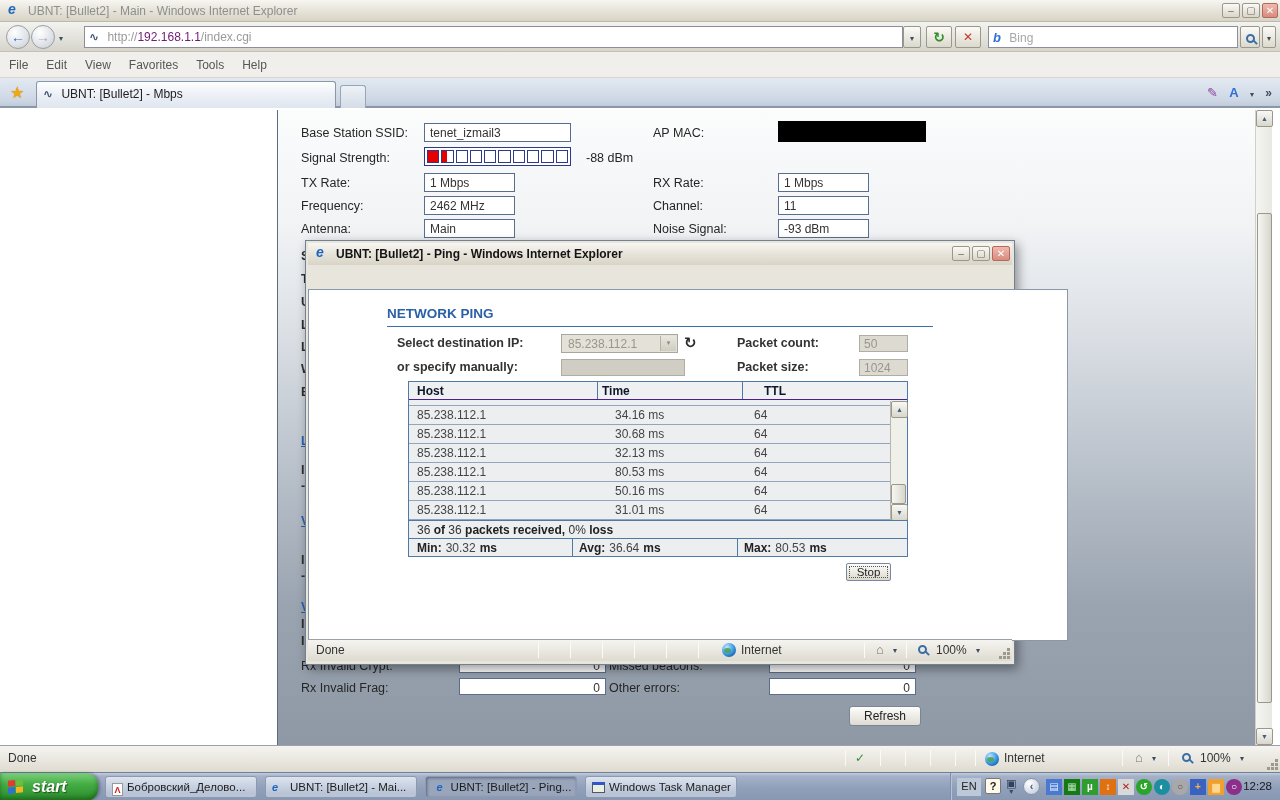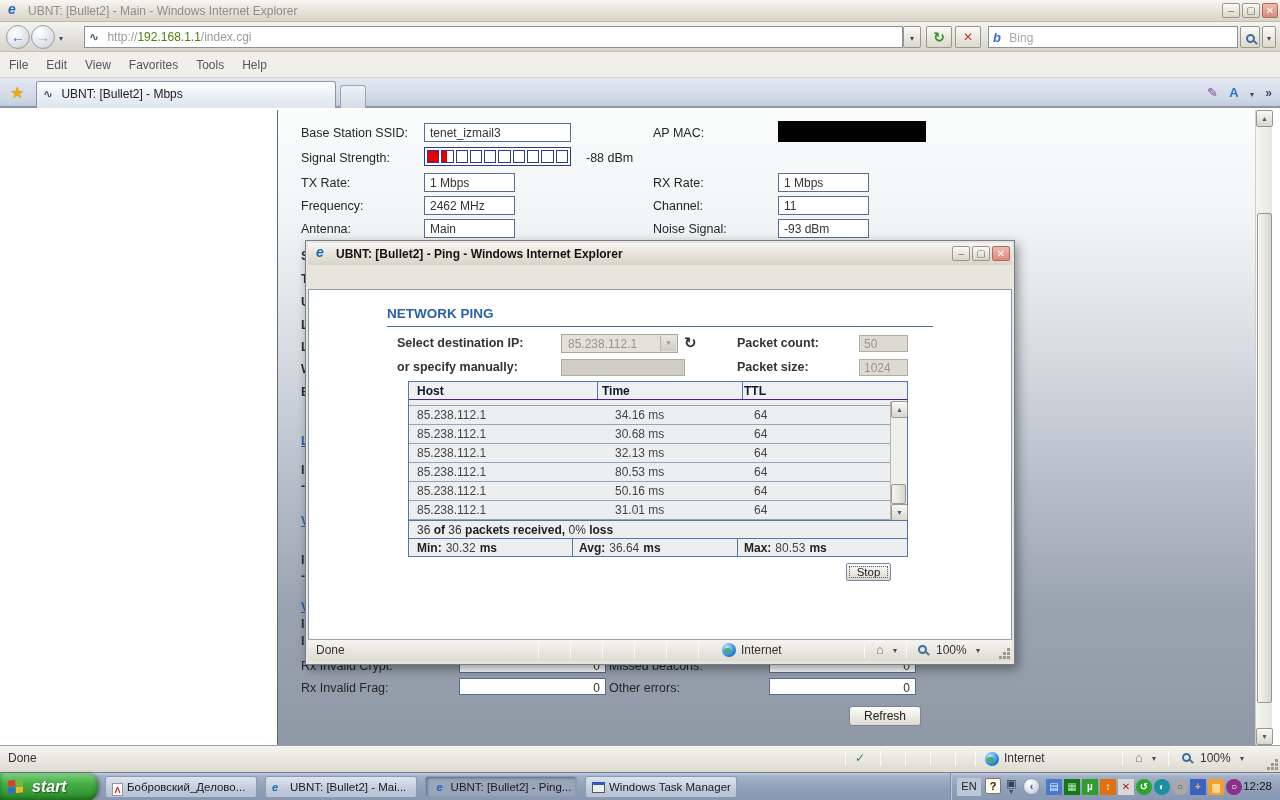--- a/index.html
+++ b/index.html
@@ -23,21 +23,21 @@
     background:linear-gradient(180deg,#f3f3ef 0%,#e2e1da 60%,#d6d4cb 100%);
     border-bottom:1px solid #c4c1b5; }
   .nav-circle { position:absolute; top:3px; width:24px; height:24px; border-radius:50%;
     border:1px solid #9aa0a8; background:radial-gradient(circle at 35% 30%,#ffffff,#d9dde2 70%,#b9bec6);
     text-align:center; line-height:22px; font-size:14px; font-weight:bold; }
   .nav-back { left:6px; color:#2f6fd6; }
   .nav-fwd { left:31px; color:#a9adb3; }
   .nav-chев { position:absolute; left:59px; top:12px; font-size:8px; color:#35506e; }
   .url-field { position:absolute; left:84px; top:4px; width:819px; height:22px; background:#fff;
     border:1px solid #8a8f99; padding:3px 4px 0 4px; white-space:nowrap; overflow:hidden; }
-  .url-gray { color:#9a9a9a; } .url-dark { color:#4d7c0f; }
+  .url-gray { color:#9a9a9a; } .url-dark { color:#701a75; }
   .sq-btn { position:absolute; top:4px; height:22px; text-align:center; line-height:20px;
     border:1px solid #9a978c; background:linear-gradient(180deg,#fbfaf6,#dcd9cd); border-radius:2px; }
   .refresh-glyph { color:#2f8f2f; font-weight:bold; font-size:14px; }
   .stop-glyph { color:#c23b2e; font-weight:bold; font-size:12px; }
   .search-box { position:absolute; left:988px; top:4px; width:250px; height:22px; background:#fff;
     border:1px solid #8a8f99; padding:3px 4px 0 4px; }
   .bing-b { font-weight:bold; font-style:italic; color:#2f6fd6; font-size:13px; margin-right:5px; }
   .placeholder { color:#a7a7a7; }
   .mag { display:inline-block; width:9px; height:9px; border:2px solid #3a6ea5; border-radius:50%;
     position:relative; top:2px; }
@@ -111,21 +111,21 @@
 
   
   #popup { position:absolute; left:305px; top:240px; width:710px; height:425px;
     background:#e8e5dc; border:1px solid #74808f; box-shadow:3px 4px 10px rgba(0,0,0,.4); z-index:10; }
   #popup .titlebar { left:2px; top:2px; width:704px; height:22px; border-bottom:none; }
   #popup .title-text { color:#141414; font-weight:bold; }
   .pop-addr { position:absolute; left:2px; top:24px; width:704px; height:24px; background:#e6e3da;
     border-bottom:1px solid #c6c3b8; }
   .pop-url { position:absolute; left:5px; top:3px; width:694px; height:19px; background:#f4f3ee;
     border:1px solid #b8b5aa; padding:2px 0 0 5px; white-space:nowrap; }
-  .pop-client { position:absolute; left:2px; top:48px; width:704px; height:352px;
+  .pop-client { position:absolute; left:2px; top:48px; width:760px; height:352px;
     border:1px solid #8a97a8; background:#fff; }
   .pop-status { left:2px; bottom:3px; width:704px; height:22px; }
 
   .ping-heading { position:absolute; left:78px; top:16px; color:#2a61a8; font-weight:bold;
     font-size:13.5px; }
   .ping-rule { position:absolute; left:78px; top:36px; width:546px; height:1px; background:#3a6ea5; }
   .plabel { position:absolute; font-weight:bold; color:#333; font-size:12.5px; }
   .dis-select { position:absolute; left:252px; top:44px; width:117px; height:19px; background:#e4e2d8;
     border:1px solid #aaa79c; color:#97978f; padding:2px 0 0 6px; font-size:12px; }
   .dis-select .arrow-box { position:absolute; right:1px; top:1px; width:16px; height:15px;
@@ -137,21 +137,21 @@
   .manual-inp { left:252px; top:69px; width:124px; background:#cfcdc4; }
   .cnt-inp { left:550px; top:45px; width:49px; }
   .siz-inp { left:550px; top:69px; width:49px; }
 
   .ptable { position:absolute; left:99px; top:91px; width:500px; border:1px solid #4f7aa8;
     background:#eceef0; font-size:12px; color:#444; }
   .pt-header { position:relative; height:18px; background:#eef0f2; border-bottom:1px solid #4c1d95;
     font-weight:bold; color:#0f172a; }
   .pt-h-host { position:absolute; left:8px; top:2px; }
   .pt-h-time { position:absolute; left:193px; top:2px; }
-  .pt-h-ttl  { position:absolute; left:335px; top:2px; }
+  .pt-h-ttl  { position:absolute; left:355px; top:2px; }
   .pt-vsep-a { position:absolute; left:188px; top:0; bottom:0; width:1px; background:#4f7aa8; }
   .pt-vsep-b { position:absolute; left:333px; top:0; bottom:0; width:1px; background:#4f7aa8; }
   #ping-rows { position:relative; height:120px; overflow:hidden; background:#eceef0; }
   .prow { position:relative; height:19px; border-bottom:1px solid #93a5bb; background:#eceef0; }
   .prow-partial { margin-top:-13px; }
   .pc { position:absolute; top:2px; }
   .pc-host { left:8px; } .pc-time { left:206px; } .pc-ttl { left:345px; }
   .pt-scroll { position:absolute; right:0; top:19px; width:17px; height:120px; background:#f0f0eb;
     border-left:1px solid #b9b6aa; }
   .pt-scroll .sb-btn { left:0; }

